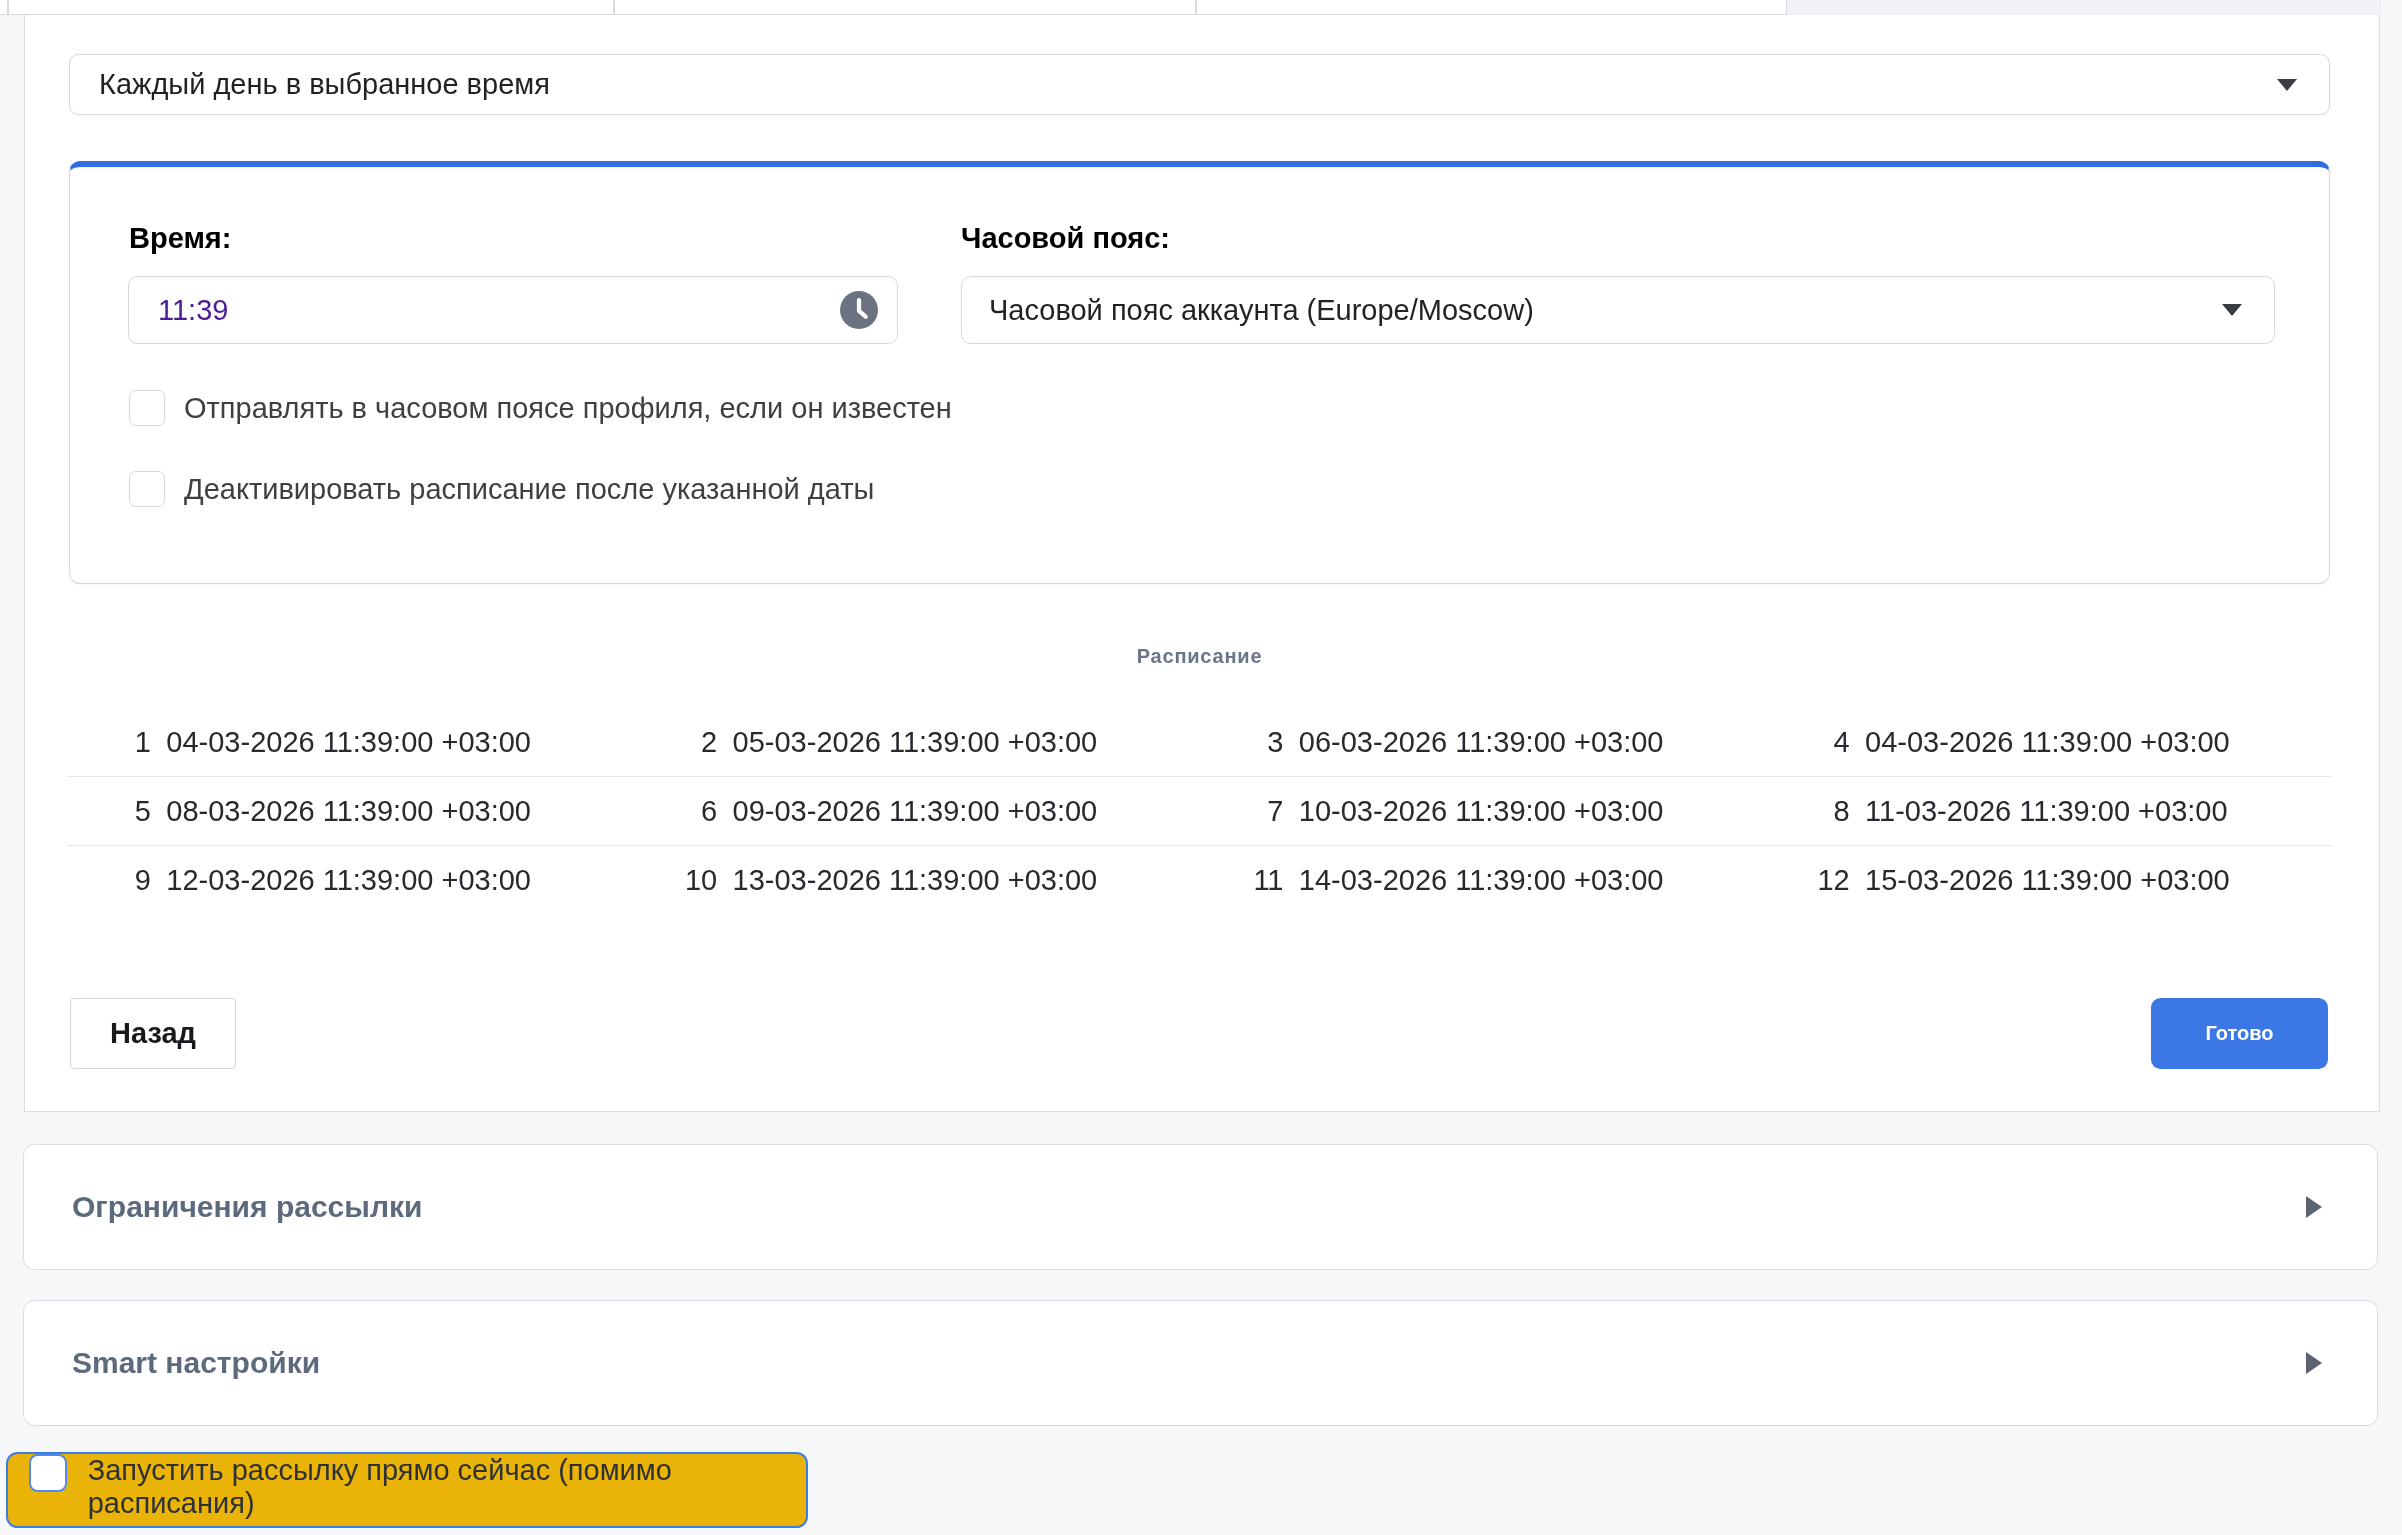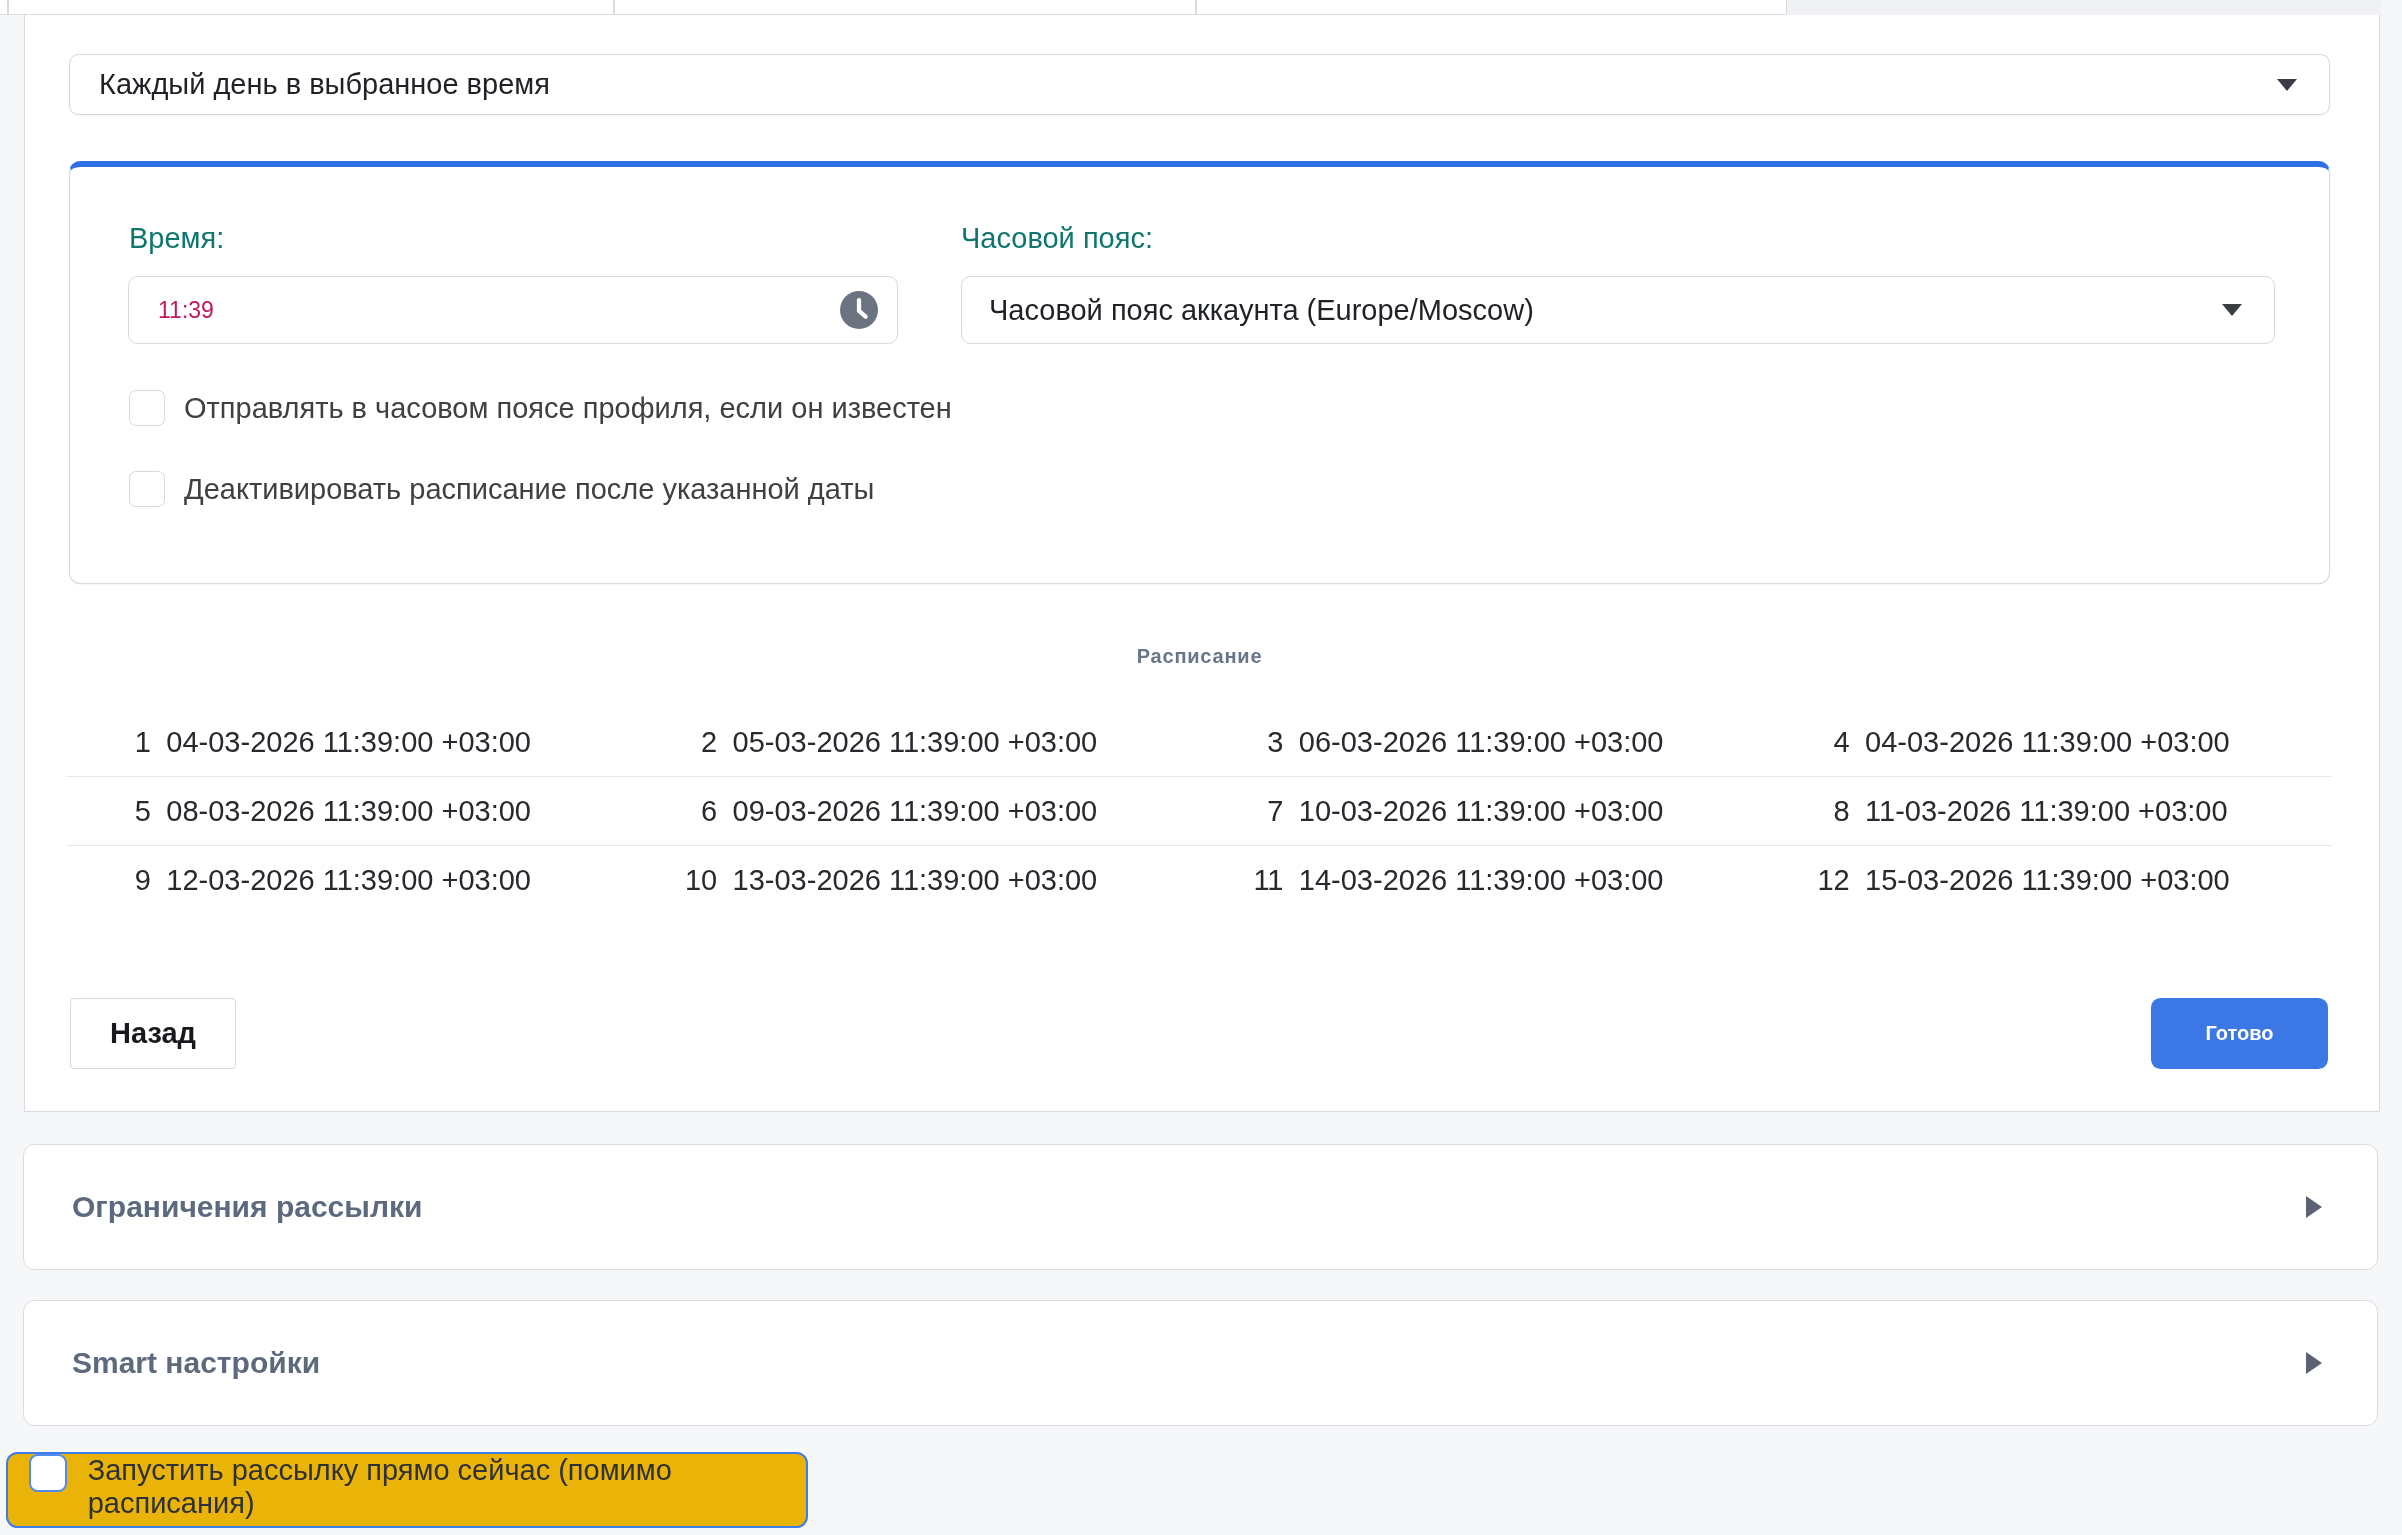--- a/index.html
+++ b/index.html
@@ -46,27 +46,27 @@
     border-top: 12.4px solid #3a3d42;
   }
   
   .config-panel {
     position: absolute; left: 69px; top: 161px; width: 2261px; height: 423px;
     background: #fff; border: 1.9px solid #d7dade; border-top: 6.7px solid #2e70e4;
     border-radius: 11.5px;
     box-shadow: 0 1px 1.9px rgba(20,30,50,0.04);
   }
   .field-label {
-    position: absolute; font-size: 29px; font-weight: 400; color: #0f766e;
+    position: absolute; font-size: 29px; font-weight: 700; color: #000000;
   }
   .time-input {
     position: absolute; left: 128px; top: 276px; width: 770px; height: 68px;
     background: #fff; border: 1.9px solid #d6d9de; border-radius: 9.6px;
     display: flex; align-items: center; padding: 0 19px 0 29px;
-    font-size: 23px; color: #be185d;
+    font-size: 29px; color: #4c1d95;
   }
   .time-input .value { flex: 1; }
   .tz-select {
     position: absolute; left: 961px; top: 276px; width: 1314px; height: 68px;
     background: #fff; border: 1.9px solid #d6d9de; border-radius: 9.6px;
     display: flex; align-items: center; padding: 0 32.5px 0 27px;
     font-size: 29px; color: #1e2125; cursor: pointer;
   }
   .tz-select .value { flex: 1; }
   .checkbox-row {

